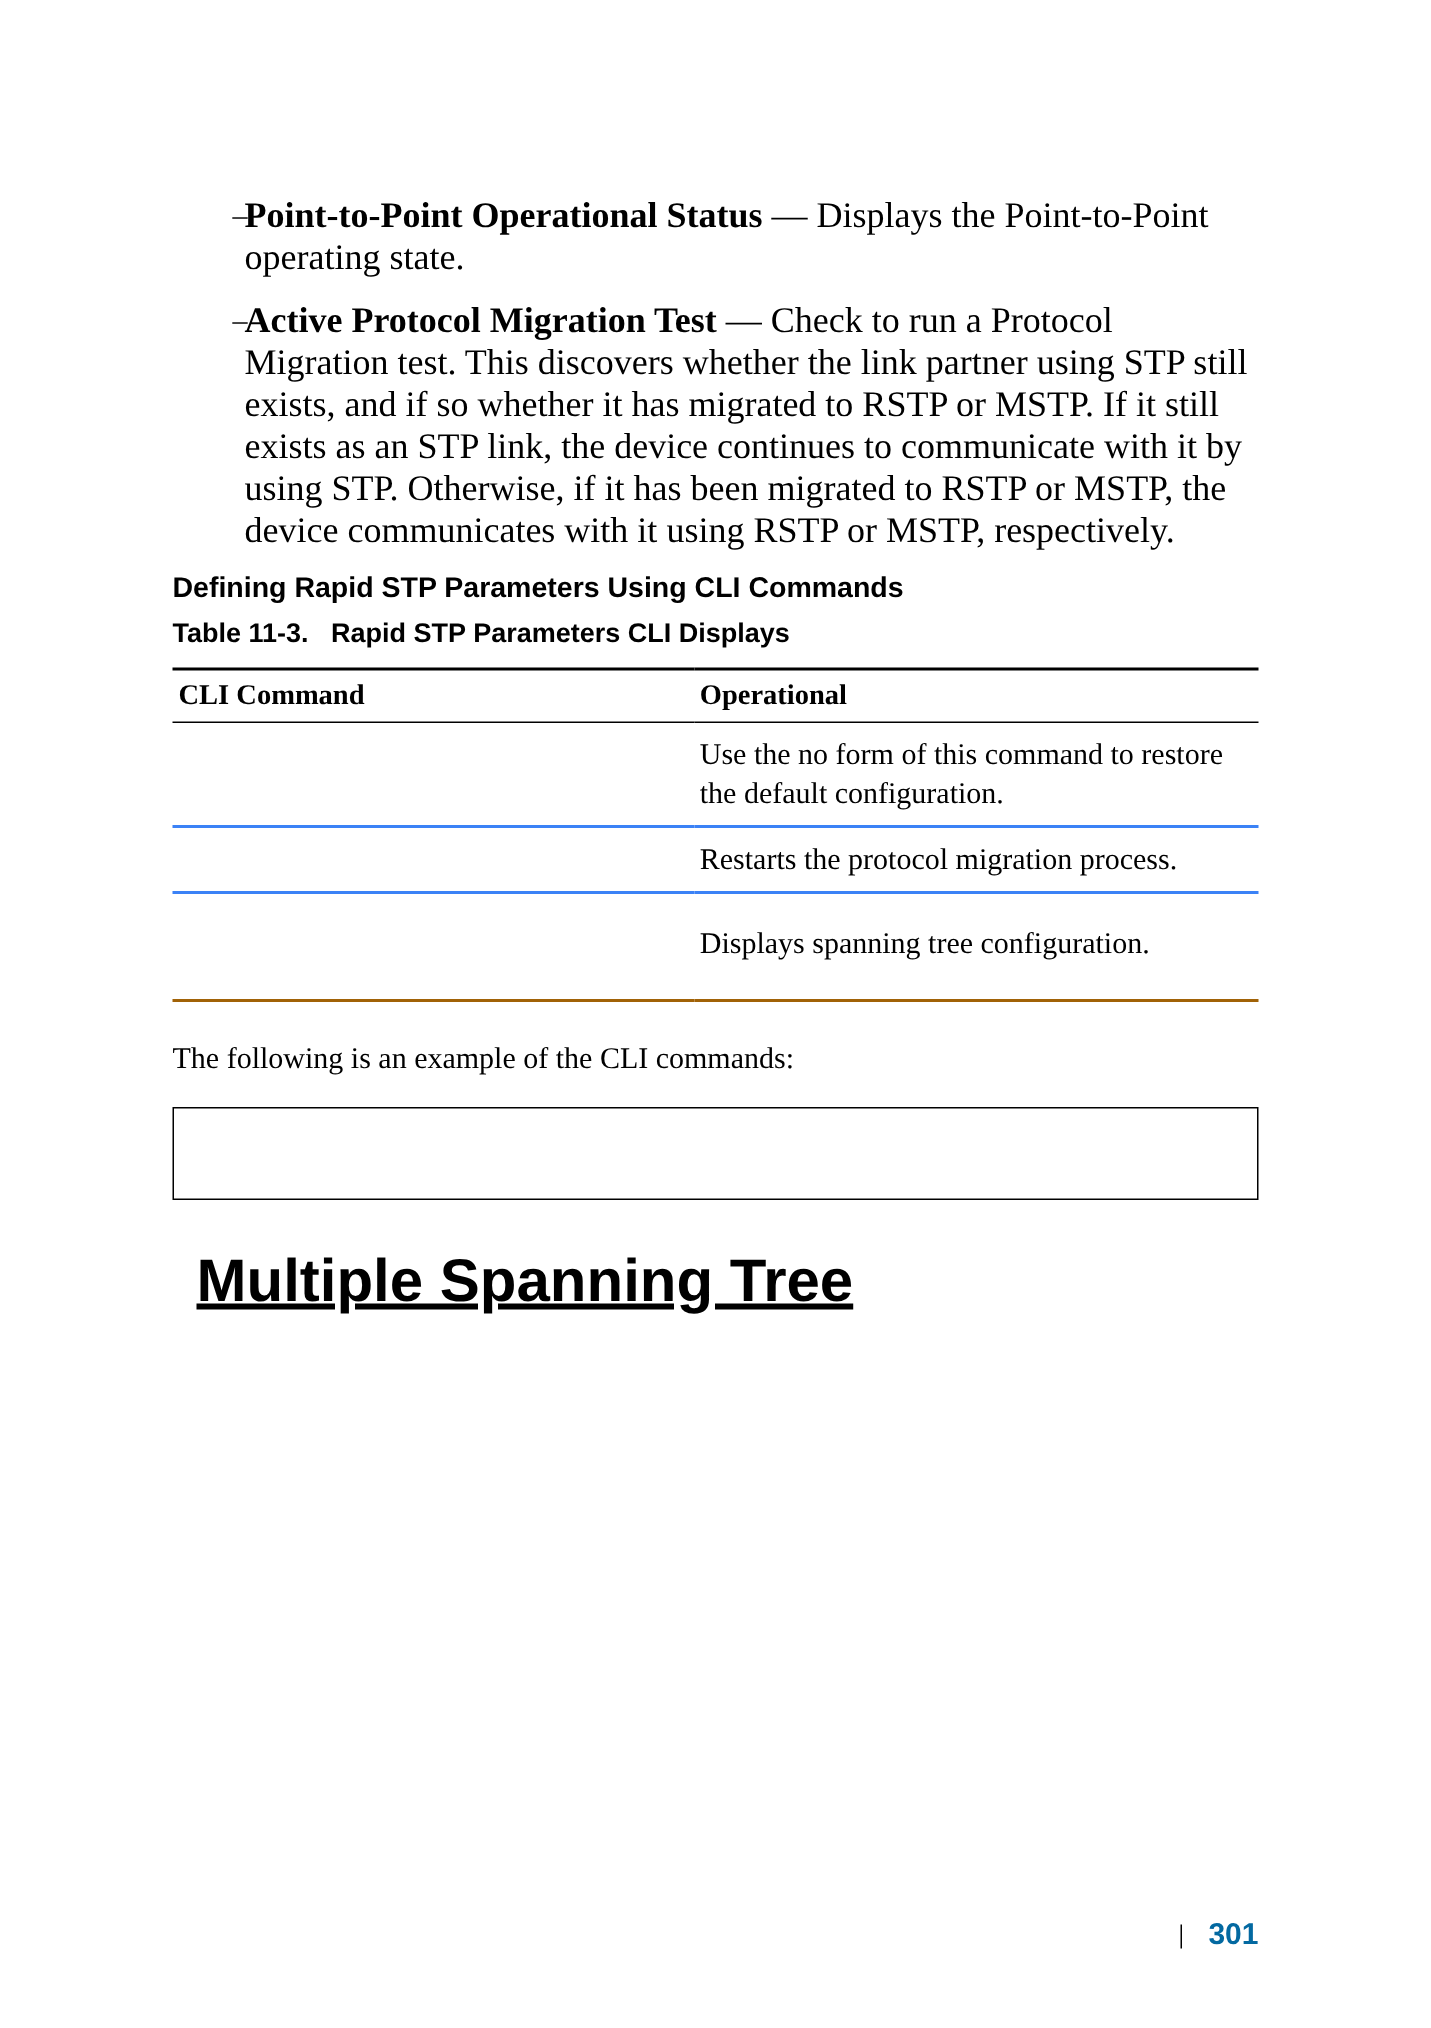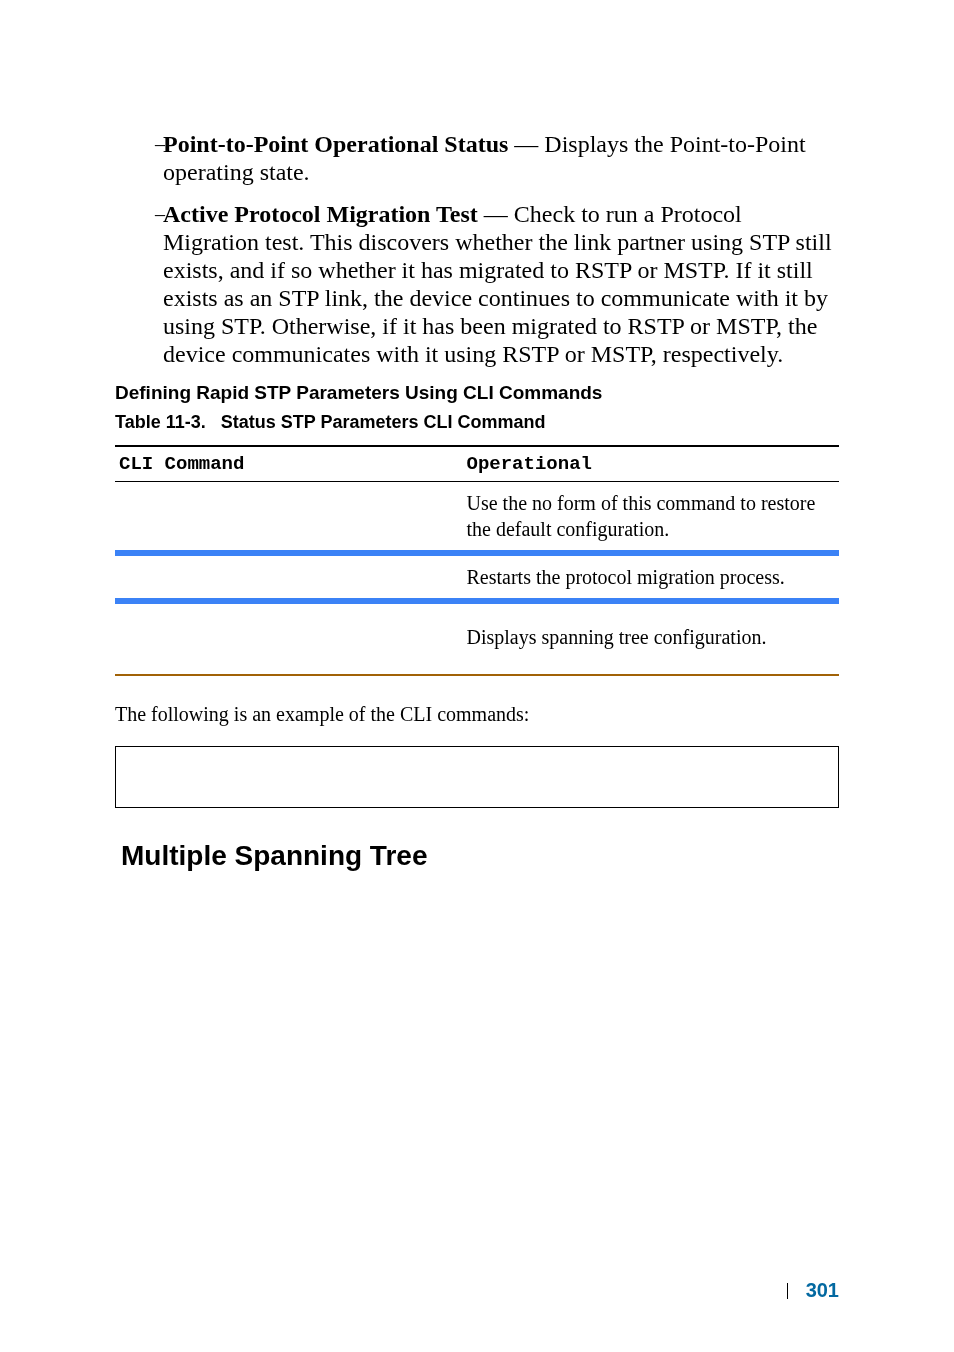--- a/index.html
+++ b/index.html
@@ -57,35 +57,35 @@
     margin-top: 6px;
     margin-bottom: 12px;
   }
   table.cli {
     width: 100%;
     border-collapse: collapse;
     margin-bottom: 24px;
   }
   table.cli th {
     text-align: left;
-    font-family: Liberation Mono, monospace;
+    font-family: Liberation Serif, serif;
     font-weight: bold;
     font-size: 19px;
     border-top: 2px solid #000;
     border-bottom: 1px solid #000;
     padding: 6px 4px;
   }
   table.cli td {
     vertical-align: top;
     font-size: 20px;
     line-height: 26px;
     padding: 8px 4px;
   }
   table.cli tr.sep td {
-    border-bottom: 6px solid #3b82f6;
+    border-bottom: 2px solid #3b82f6;
   }
   table.cli tr.last td {
     border-bottom: 2px solid #a16207;
     padding-bottom: 24px;
     padding-top: 20px;
   }
   .col-left {
     width: 48%;
   }
   .col-right {
@@ -93,22 +93,23 @@
   }
   .example-box {
     border: 1px solid #000;
     height: 60px;
     margin-top: 18px;
     margin-bottom: 32px;
   }
   h1.main-heading {
     font-family: Arial, Helvetica, sans-serif;
     font-weight: bold;
-    font-size: 28px;
-    margin: 18px 0 8px 6px;
+    font-size: 40px;
+    margin: 18px 0 8px 16px;
+    text-decoration: underline;
   }
   .footer {
     position: absolute;
     bottom: 50px;
     right: 115px;
     font-family: Arial, Helvetica, sans-serif;
     font-size: 15px;
     color: #0369a1;
     display: flex;
     align-items: center;
@@ -139,21 +140,21 @@
     <div class="bullet-dash">–</div>
     <div class="bullet-text">
       <span class="bold-run">Active Protocol Migration Test</span><span> — </span><span>Check to run a Protocol Migration test. This discovers whether the link partner using STP still exists, and if so whether it has migrated to RSTP or MSTP. If it still exists as an STP link, the device continues to communicate with it by using STP. Otherwise, if it has been migrated to RSTP or MSTP, the device communicates with it using RSTP or MSTP, respectively.</span>
     </div>
   </div>
 
   <div class="section-heading">Defining Rapid STP Parameters Using CLI Commands</div>
 
 
   <div class="table-caption">
-    <span>Table 11-3.</span>&nbsp;&nbsp;&nbsp;<span>Status STP Parameters CLI Command</span>
+    <span>Table 11-3.</span>&nbsp;&nbsp;&nbsp;<span>Rapid STP Parameters CLI Displays</span>
   </div>
 
   <table class="cli">
     <thead>
       <tr>
         <th class="col-left">CLI Command</th>
         <th class="col-right">Operational</th>
       </tr>
     </thead>
     <tbody>

